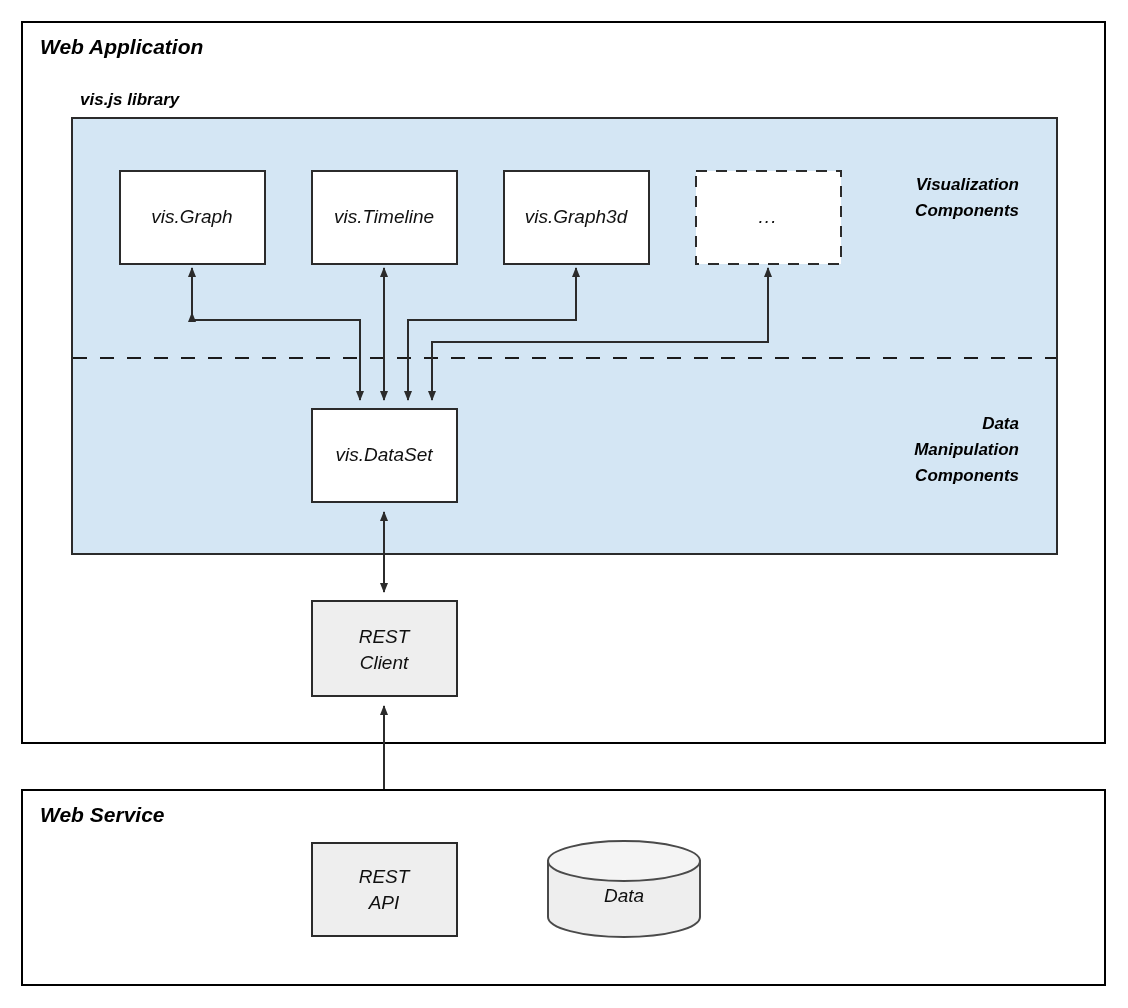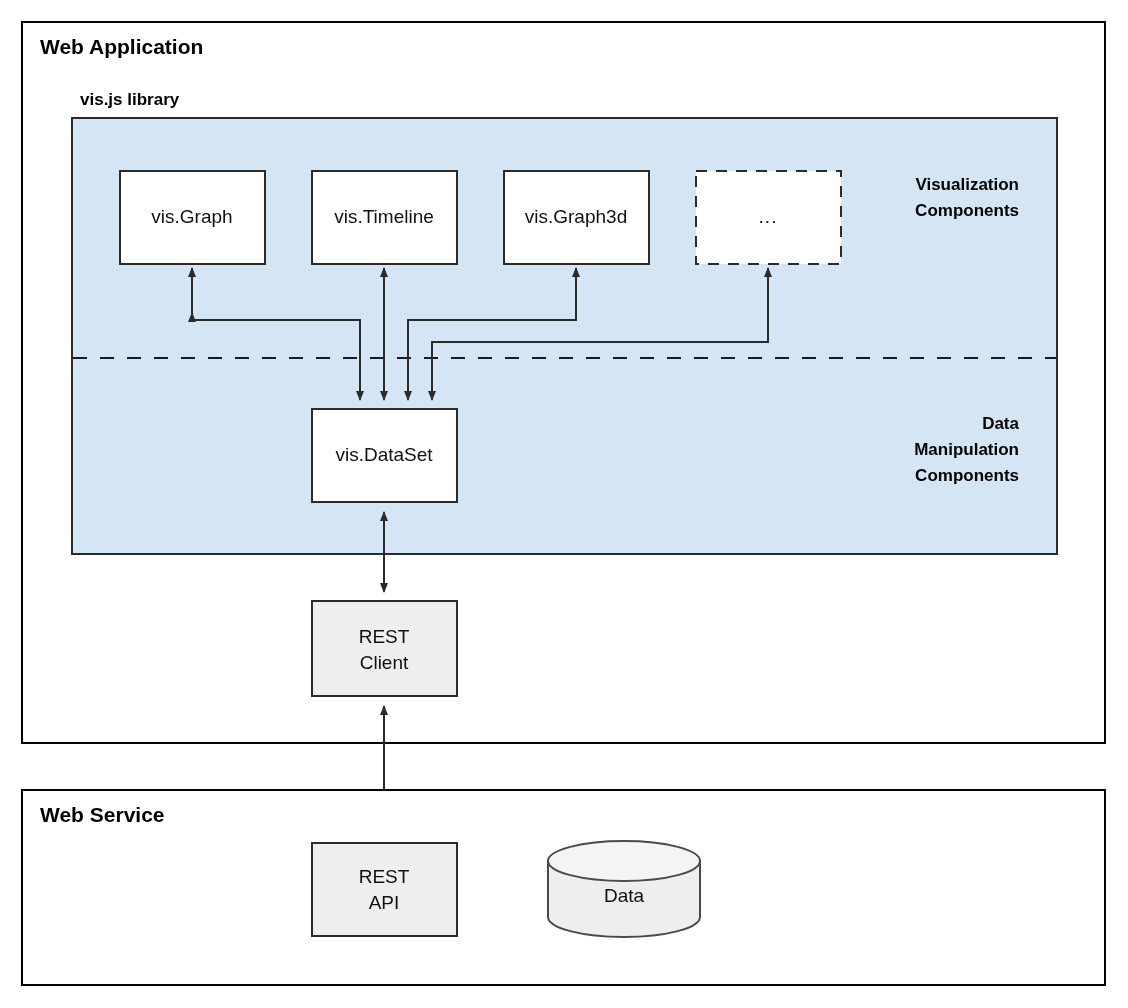--- a/index.html
+++ b/index.html
@@ -11,20 +11,21 @@
   body {
     width: 1128px;
     height: 1008px;
     font-family: "Liberation Sans", sans-serif;
     overflow: hidden;
   }
   #diagram-root {
     position: relative;
     width: 996px;
     height: 1008px;
+    font-style: italic;
   }
   svg.diagram {
     display: block;
     width: 1128px;
     height: 1008px;
   }
   .frame-rect {
     fill: #ffffff;
     stroke: #000000;
     stroke-width: 2;

